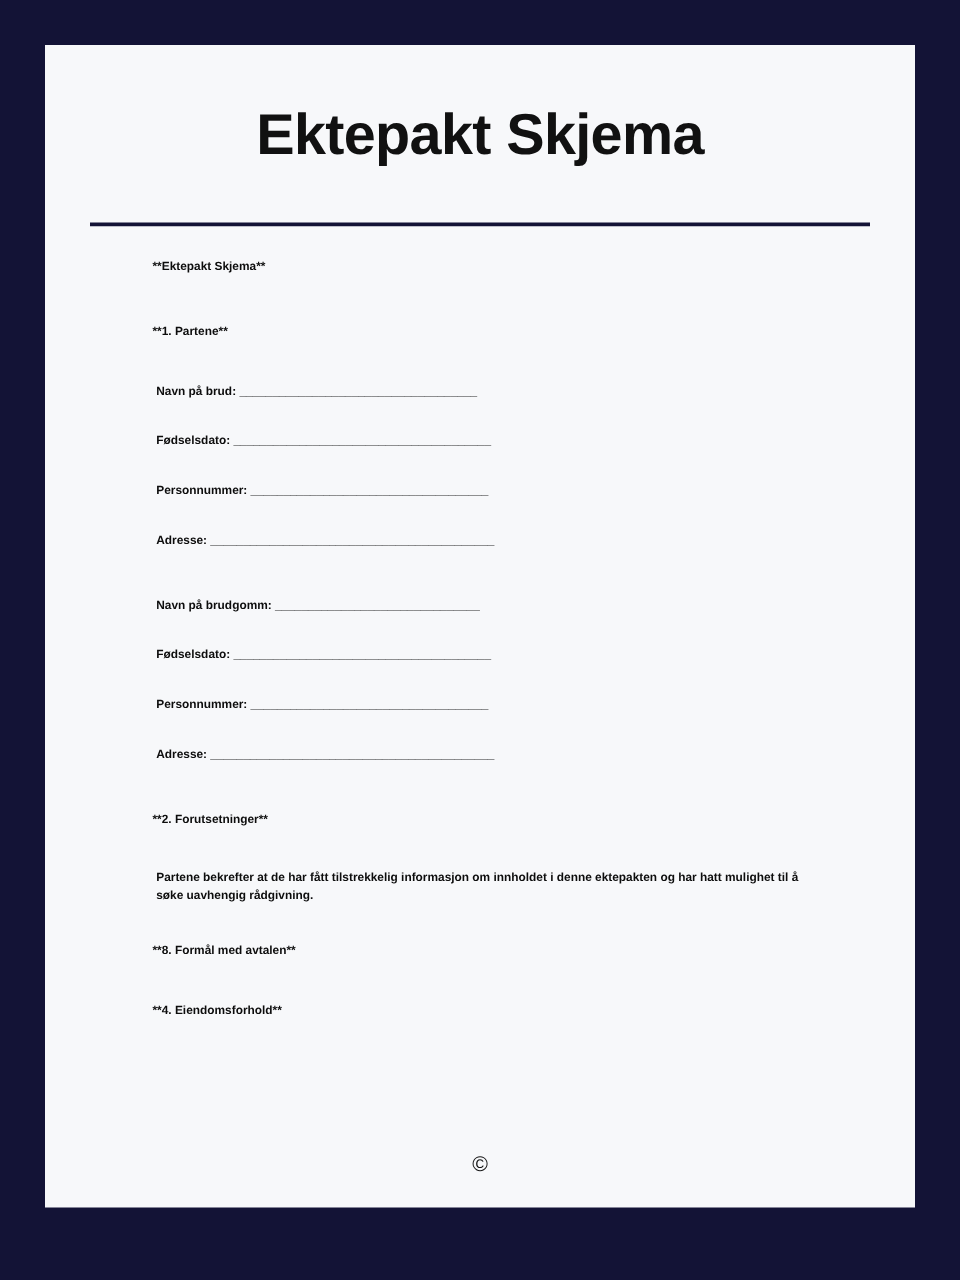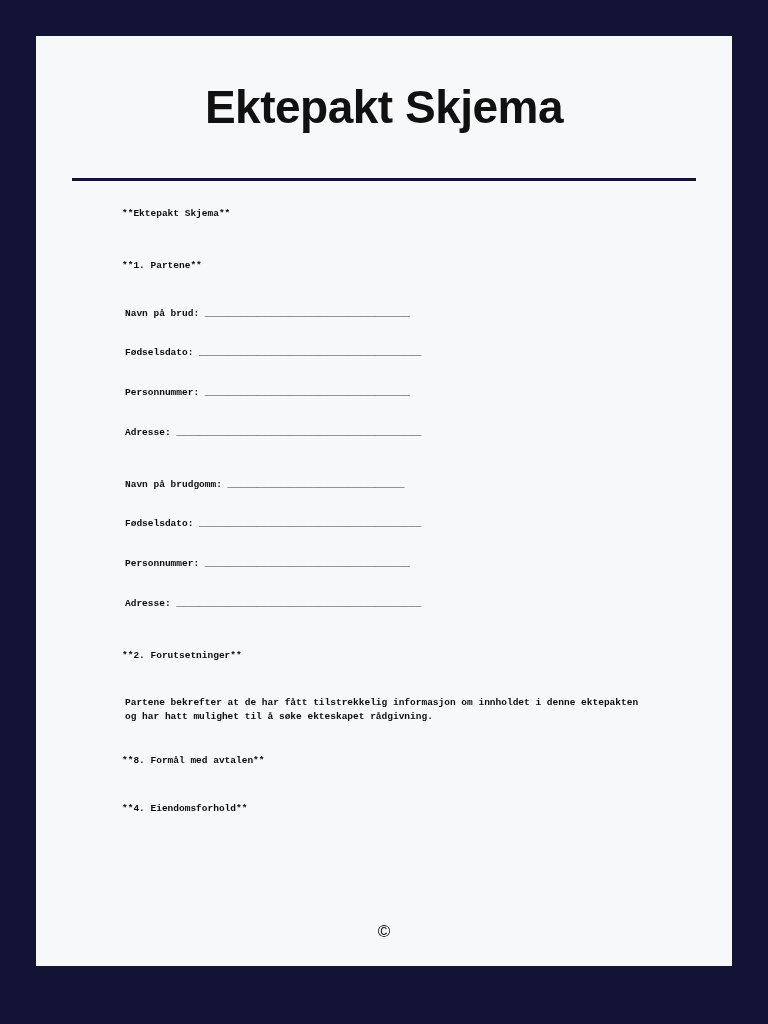--- a/index.html
+++ b/index.html
@@ -39,21 +39,20 @@
   }
   .body-area {
     padding: 26px 86px 0 86px;
   }
   .para {
     font-size: 9.5px;
     font-weight: bold;
     color: #0d0d0d;
     line-height: 1.45;
     margin: 0 0 26px 0;
-    font-family: Liberation Mono, monospace;
   }
   .para.indent {
     padding-left: 3px;
   }
   .para.gap-lg {
     margin-bottom: 34px;
   }
   .para.gap-xl {
     margin-bottom: 38px;
   }
@@ -89,21 +88,21 @@
     <p class="para indent">Fødselsdato: _______________________________________</p>
     <p class="para indent">Personnummer: ____________________________________</p>
     <p class="para indent gap-xl">Adresse: ___________________________________________</p>
 
     <p class="para indent">Navn på brudgomm: _______________________________</p>
     <p class="para indent">Fødselsdato: _______________________________________</p>
     <p class="para indent">Personnummer: ____________________________________</p>
     <p class="para indent gap-xl">Adresse: ___________________________________________</p>
 
     <p class="para gap-lg">**2. Forutsetninger**</p>
-    <p class="para indent multiline">Partene bekrefter at de har fått tilstrekkelig informasjon om innholdet i denne ektepakten og har hatt mulighet til å søke ekteskapet rådgivning.</p>
+    <p class="para indent multiline">Partene bekrefter at de har fått tilstrekkelig informasjon om innholdet i denne ektepakten og har hatt mulighet til å søke uavhengig rådgivning.</p>
 
     <p class="para gap-lg">**8. Formål med avtalen**</p>
 
     <p class="para">**4. Eiendomsforhold**</p>
 
   </div>
 
   <div class="footer-mark">©</div>
 
 </div>

